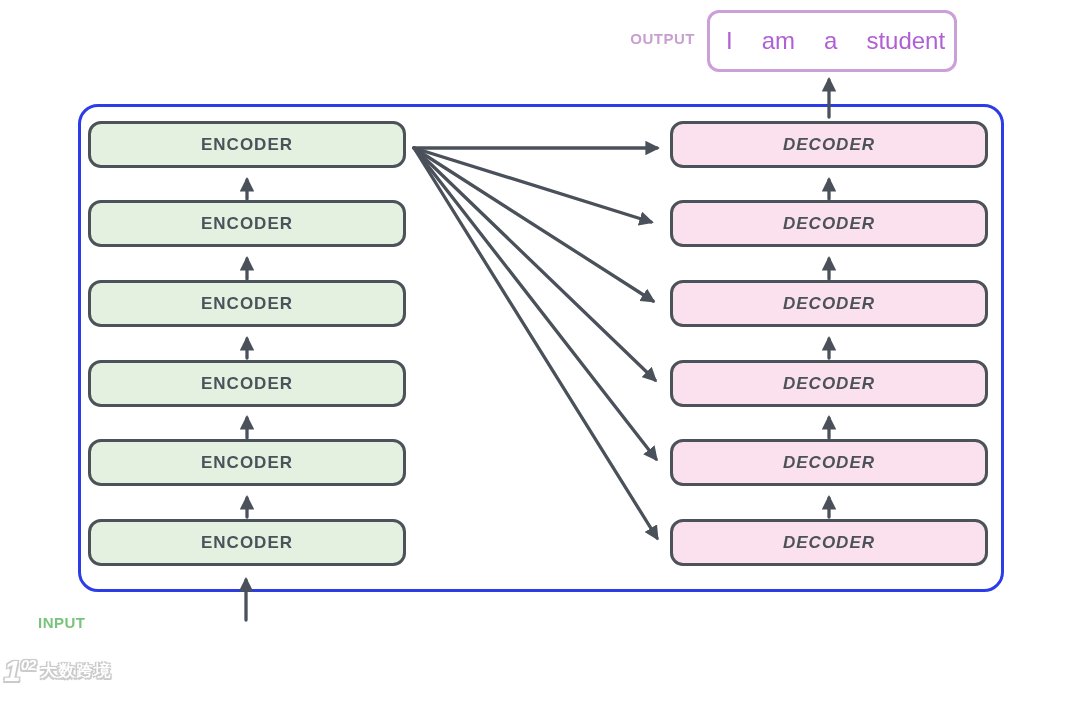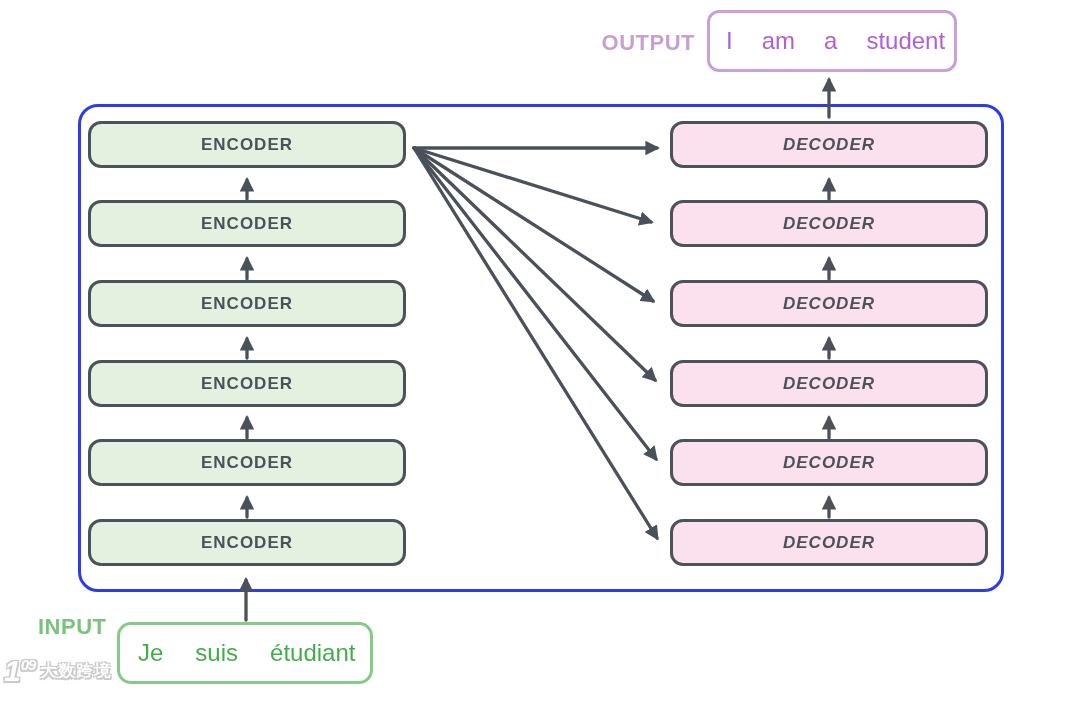--- a/index.html
+++ b/index.html
@@ -46,21 +46,21 @@
     left:707px;top:10px;width:250px;height:62px;
     border:3px solid var(--output-border,#cb9fd8);border-radius:12px;
     color:var(--output-accent,#b05fd4);gap:29px;padding-left:16px;
   }
   .input-box{
     left:117px;top:622px;width:256px;height:62px;
     border:3px solid var(--input-border,#86ca88);border-radius:14px;
     color:var(--input-accent,#42ae49);gap:32px;padding-left:18px;
   }
   .io-label{
-    position:absolute;font-size:22px;font-weight:700;letter-spacing:.5px;z-index:4;
+    position:absolute;font-size:15px;font-weight:700;letter-spacing:.5px;z-index:4;
   }
   .output-label{left:600px;top:30px;width:95px;text-align:right;color:var(--output-label,#c7a0d0);}
   .input-label{left:38px;top:614px;color:var(--input-label,#79c47c);}
   .watermark{
     position:absolute;left:4px;top:656px;display:flex;align-items:center;gap:5px;
     z-index:6;opacity:.92;
     color:#ffffff;font-weight:700;
     text-shadow:-1.5px -1.5px 0 #c6c6c6,1.5px -1.5px 0 #c6c6c6,
                 -1.5px 1.5px 0 #c6c6c6,1.5px 1.5px 0 #c6c6c6,0 0 3px #bdbdbd;
   }
@@ -122,24 +122,19 @@
 
   <div class="io-label output-label">OUTPUT</div>
   <div class="io-box output-box">
     <span>I</span>
     <span>am</span>
     <span>a</span>
     <span>student</span>
   </div>
 
   <div class="io-label input-label">INPUT</div>
-  <div class="io-box input-box">
-    <span>Je</span>
-    <span>suis</span>
-    <span>étudiant</span>
-  </div>
 
   <div class="watermark">
-    <span class="wm-logo"><span>1</span><sup>09</sup></span>
+    <span class="wm-logo"><span>1</span><sup>02</sup></span>
     <span class="wm-text">大数跨境</span>
   </div>
 
 </div>
 
 </body></html>

